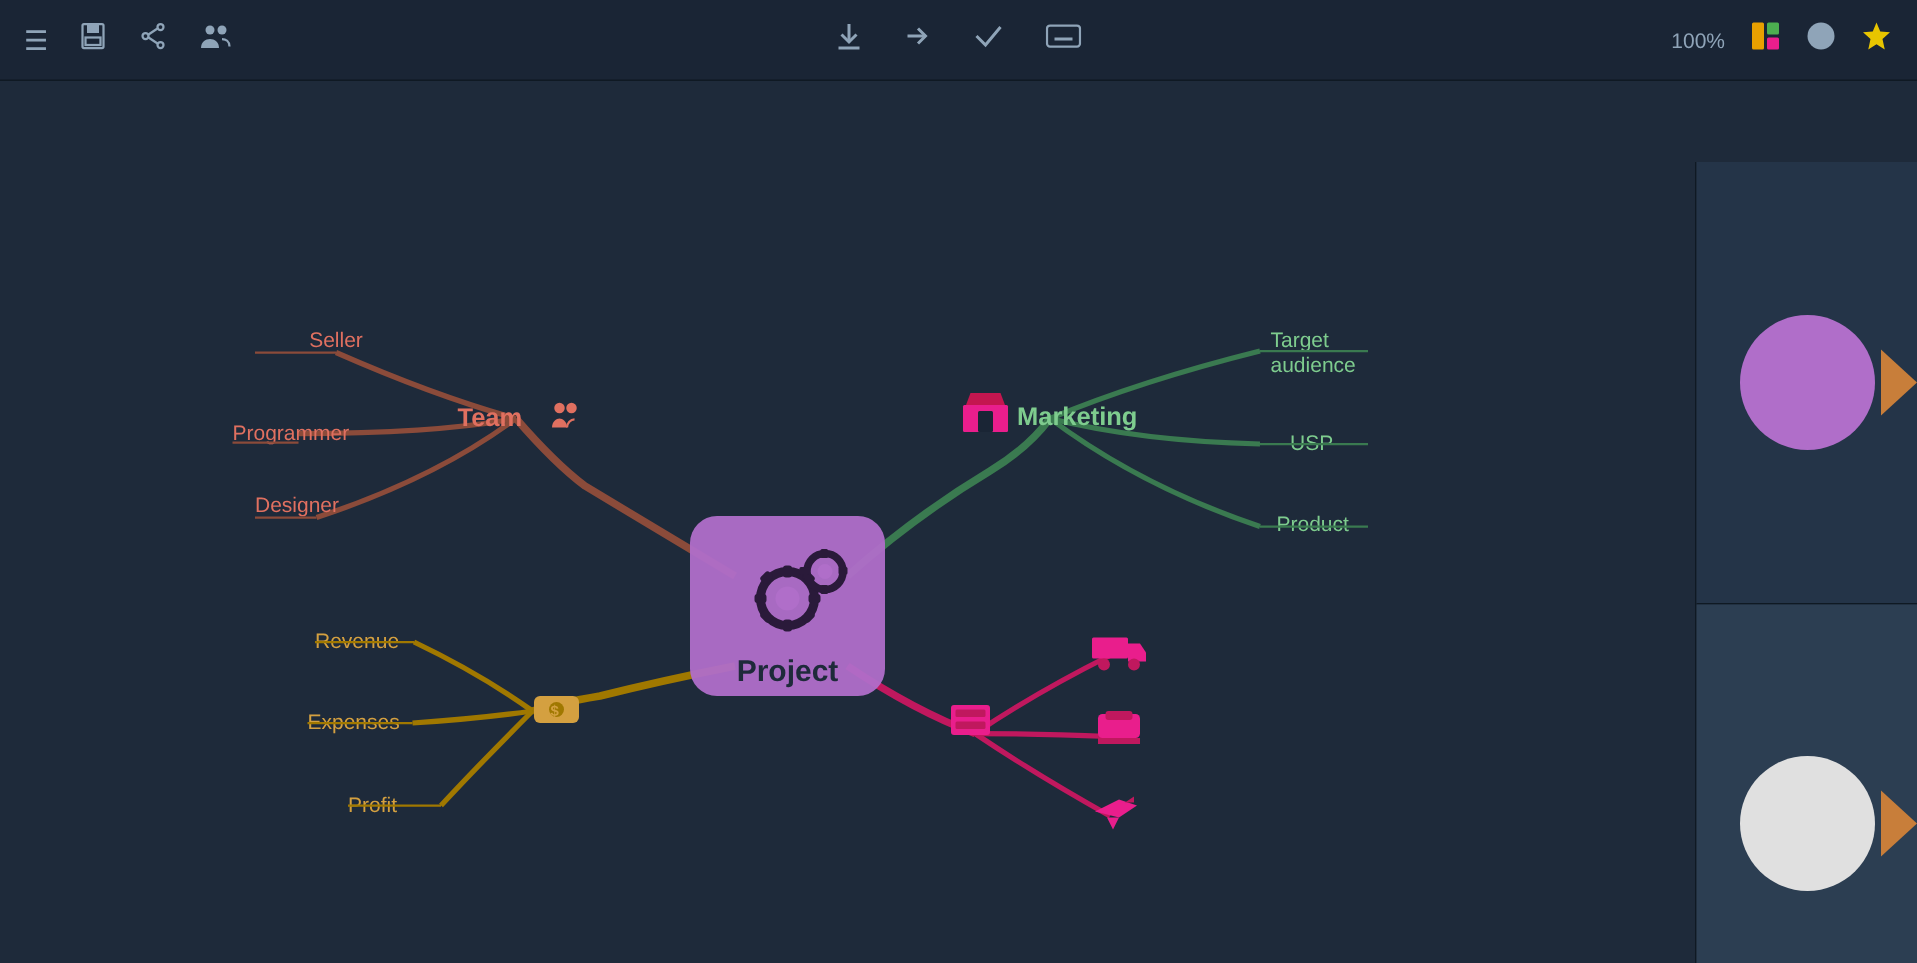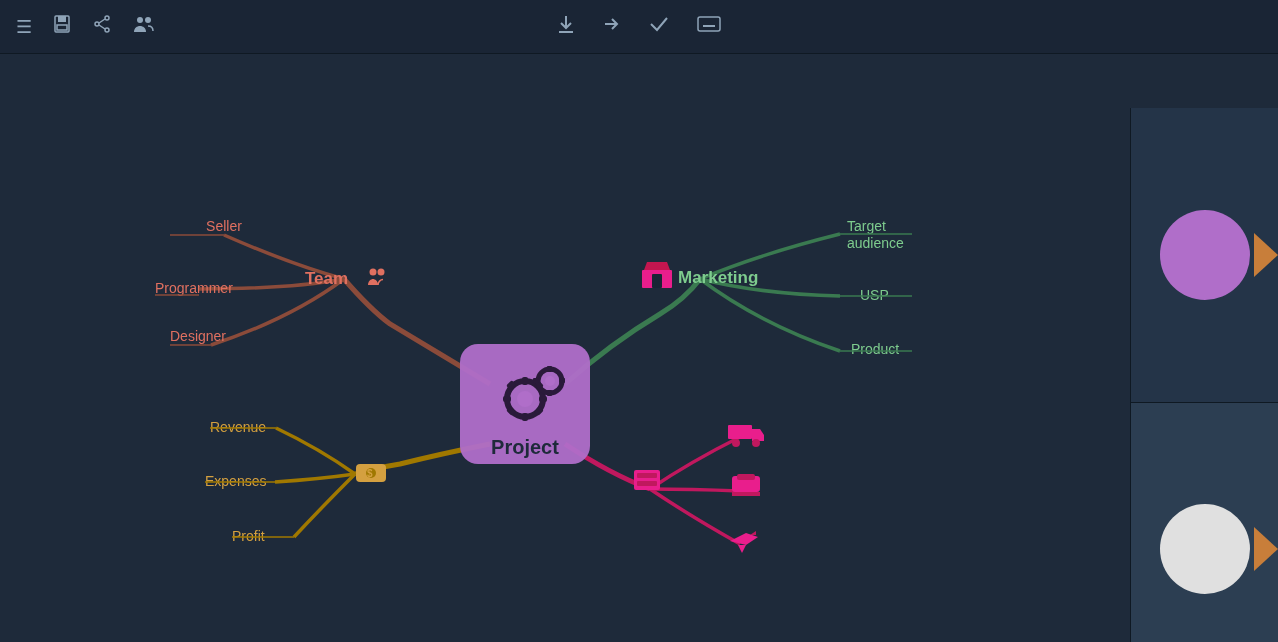--- a/index.html
+++ b/index.html
@@ -154,20 +154,40 @@
         <line x1="4" y1="7" x2="4" y2="7" stroke-width="2"></line>
         <line x1="8" y1="7" x2="8" y2="7" stroke-width="2"></line>
         <line x1="12" y1="7" x2="12" y2="7" stroke-width="2"></line>
         <line x1="16" y1="7" x2="16" y2="7" stroke-width="2"></line>
         <line x1="20" y1="7" x2="20" y2="7" stroke-width="2"></line>
         <line x1="6" y1="11" x2="18" y2="11" stroke-width="2"></line>
       </svg>
     </span>
   </div>
 
+  <div class="toolbar-right">
+    <span class="zoom-label">100%</span>
+    <span class="tb-icon">
+      <svg width="22" height="22" viewBox="0 0 22 22">
+        <rect x="2" y="2" width="8" height="18" rx="1" fill="#e8a000"></rect>
+        <rect x="12" y="2" width="8" height="8" rx="1" fill="#4caf50"></rect>
+        <rect x="12" y="12" width="8" height="8" rx="1" fill="#e91e8c"></rect>
+      </svg>
+    </span>
+    <span class="tb-icon">
+      <svg width="20" height="20" viewBox="0 0 20 20">
+        <circle cx="10" cy="10" r="9" fill="#8fa4b8"></circle>
+      </svg>
+    </span>
+    <span class="tb-icon">
+      <svg width="22" height="22" viewBox="0 0 22 22" fill="#e8c500">
+        <polygon points="11,2 13.5,8 20,8.5 15,13 16.5,20 11,16.5 5.5,20 7,13 2,8.5 8.5,8"></polygon>
+      </svg>
+    </span>
+  </div>
 </div>
 
 <div style="display:flex; position:absolute; top:54px; left:0; width:1278px; height:588px;">
 
   <div class="canvas">
     <svg class="mindmap-svg" viewBox="0 0 1130 588" xmlns="http://www.w3.org/2000/svg">
 
       <path d="M 490 330 Q 440 300 390 270 Q 370 255 344 225" fill="none" stroke="#8b4b3a" stroke-width="5"></path>
 
       <path d="M 344 225 Q 290 210 224 181" fill="none" stroke="#8b4b3a" stroke-width="3.5"></path>

